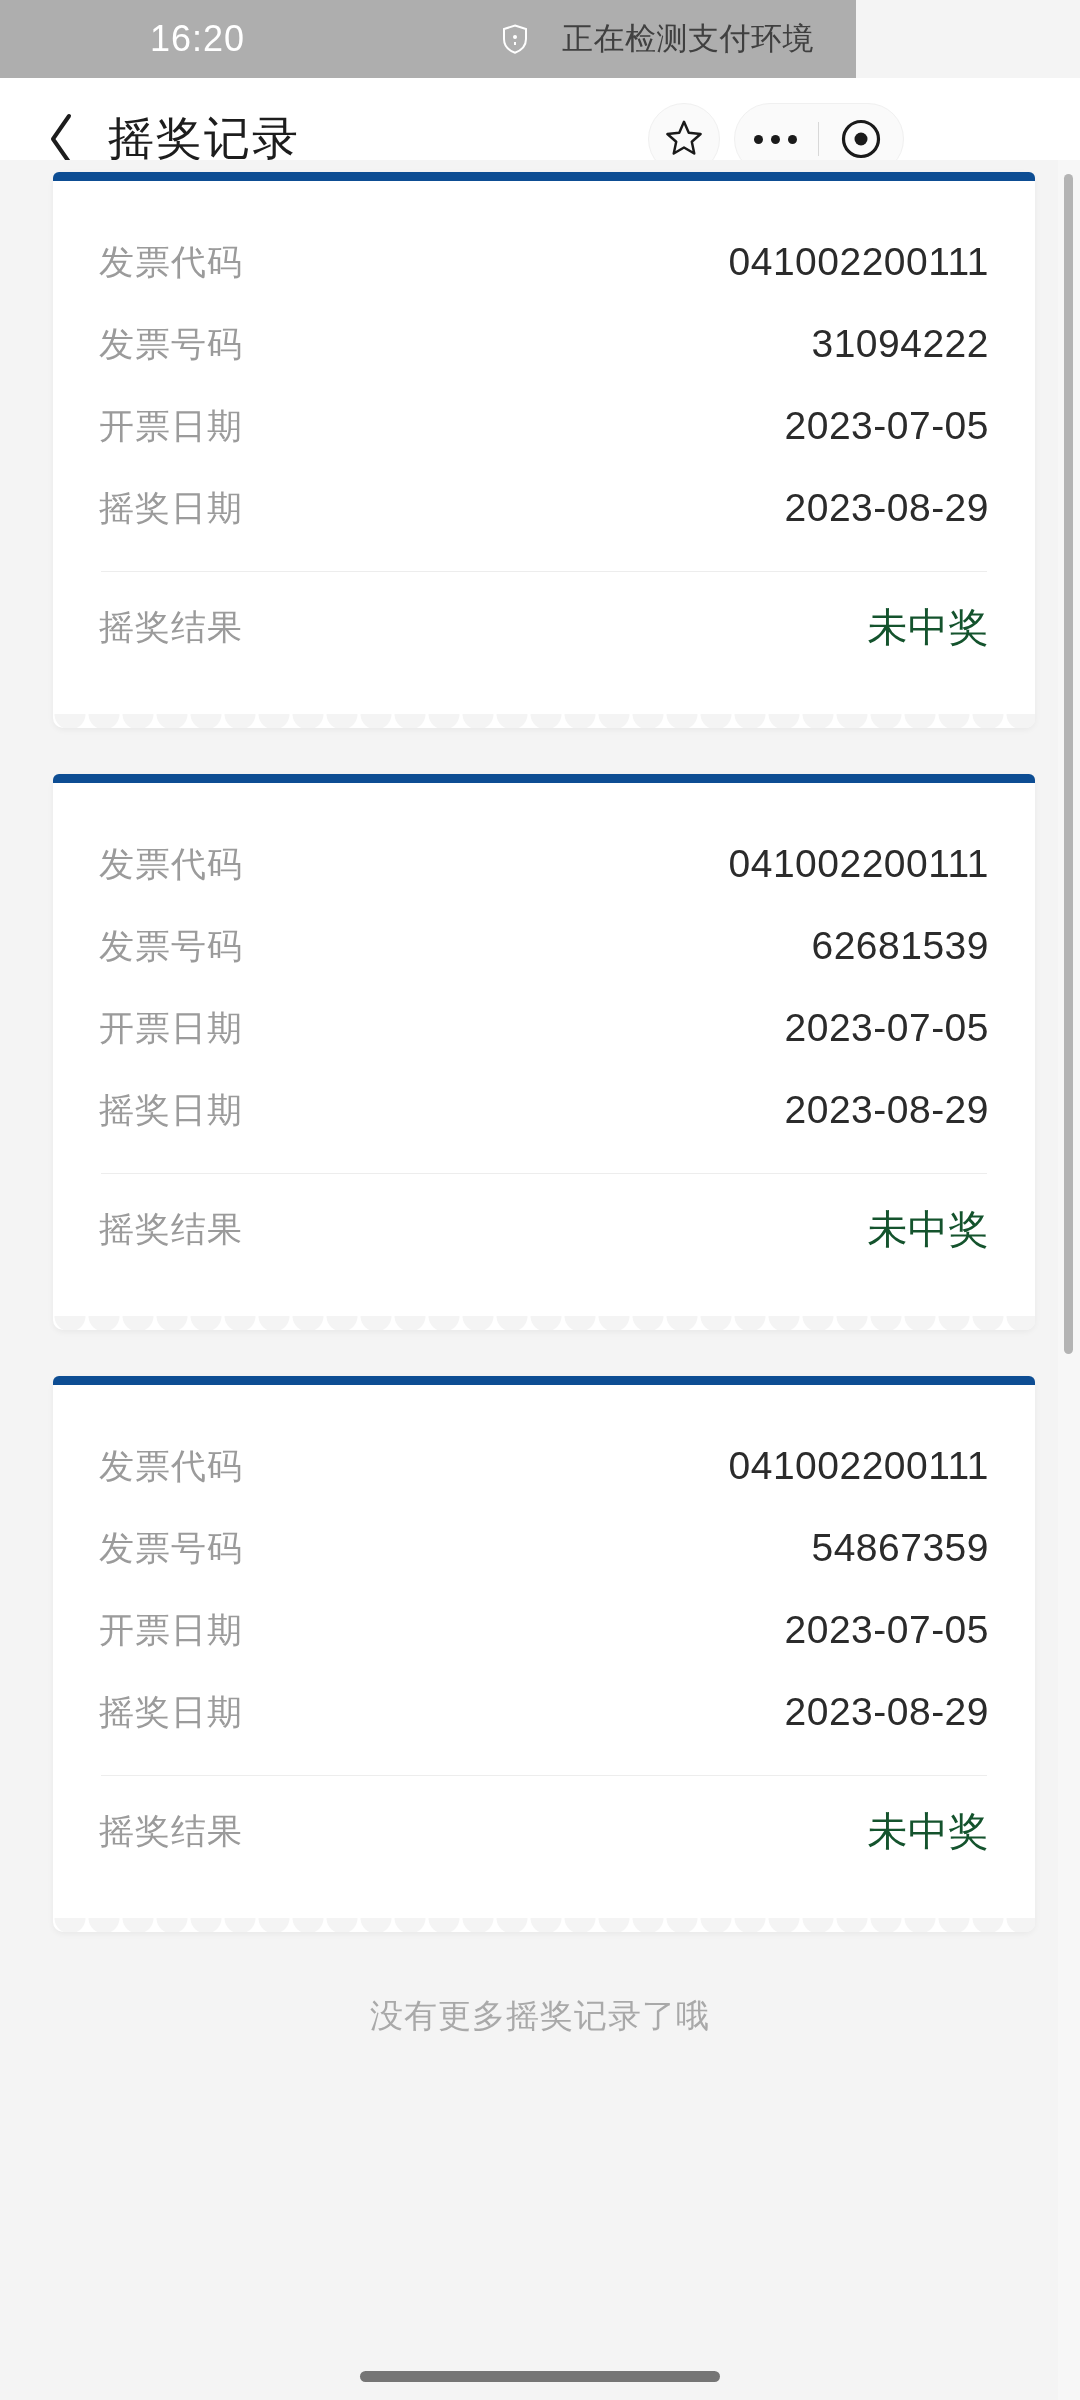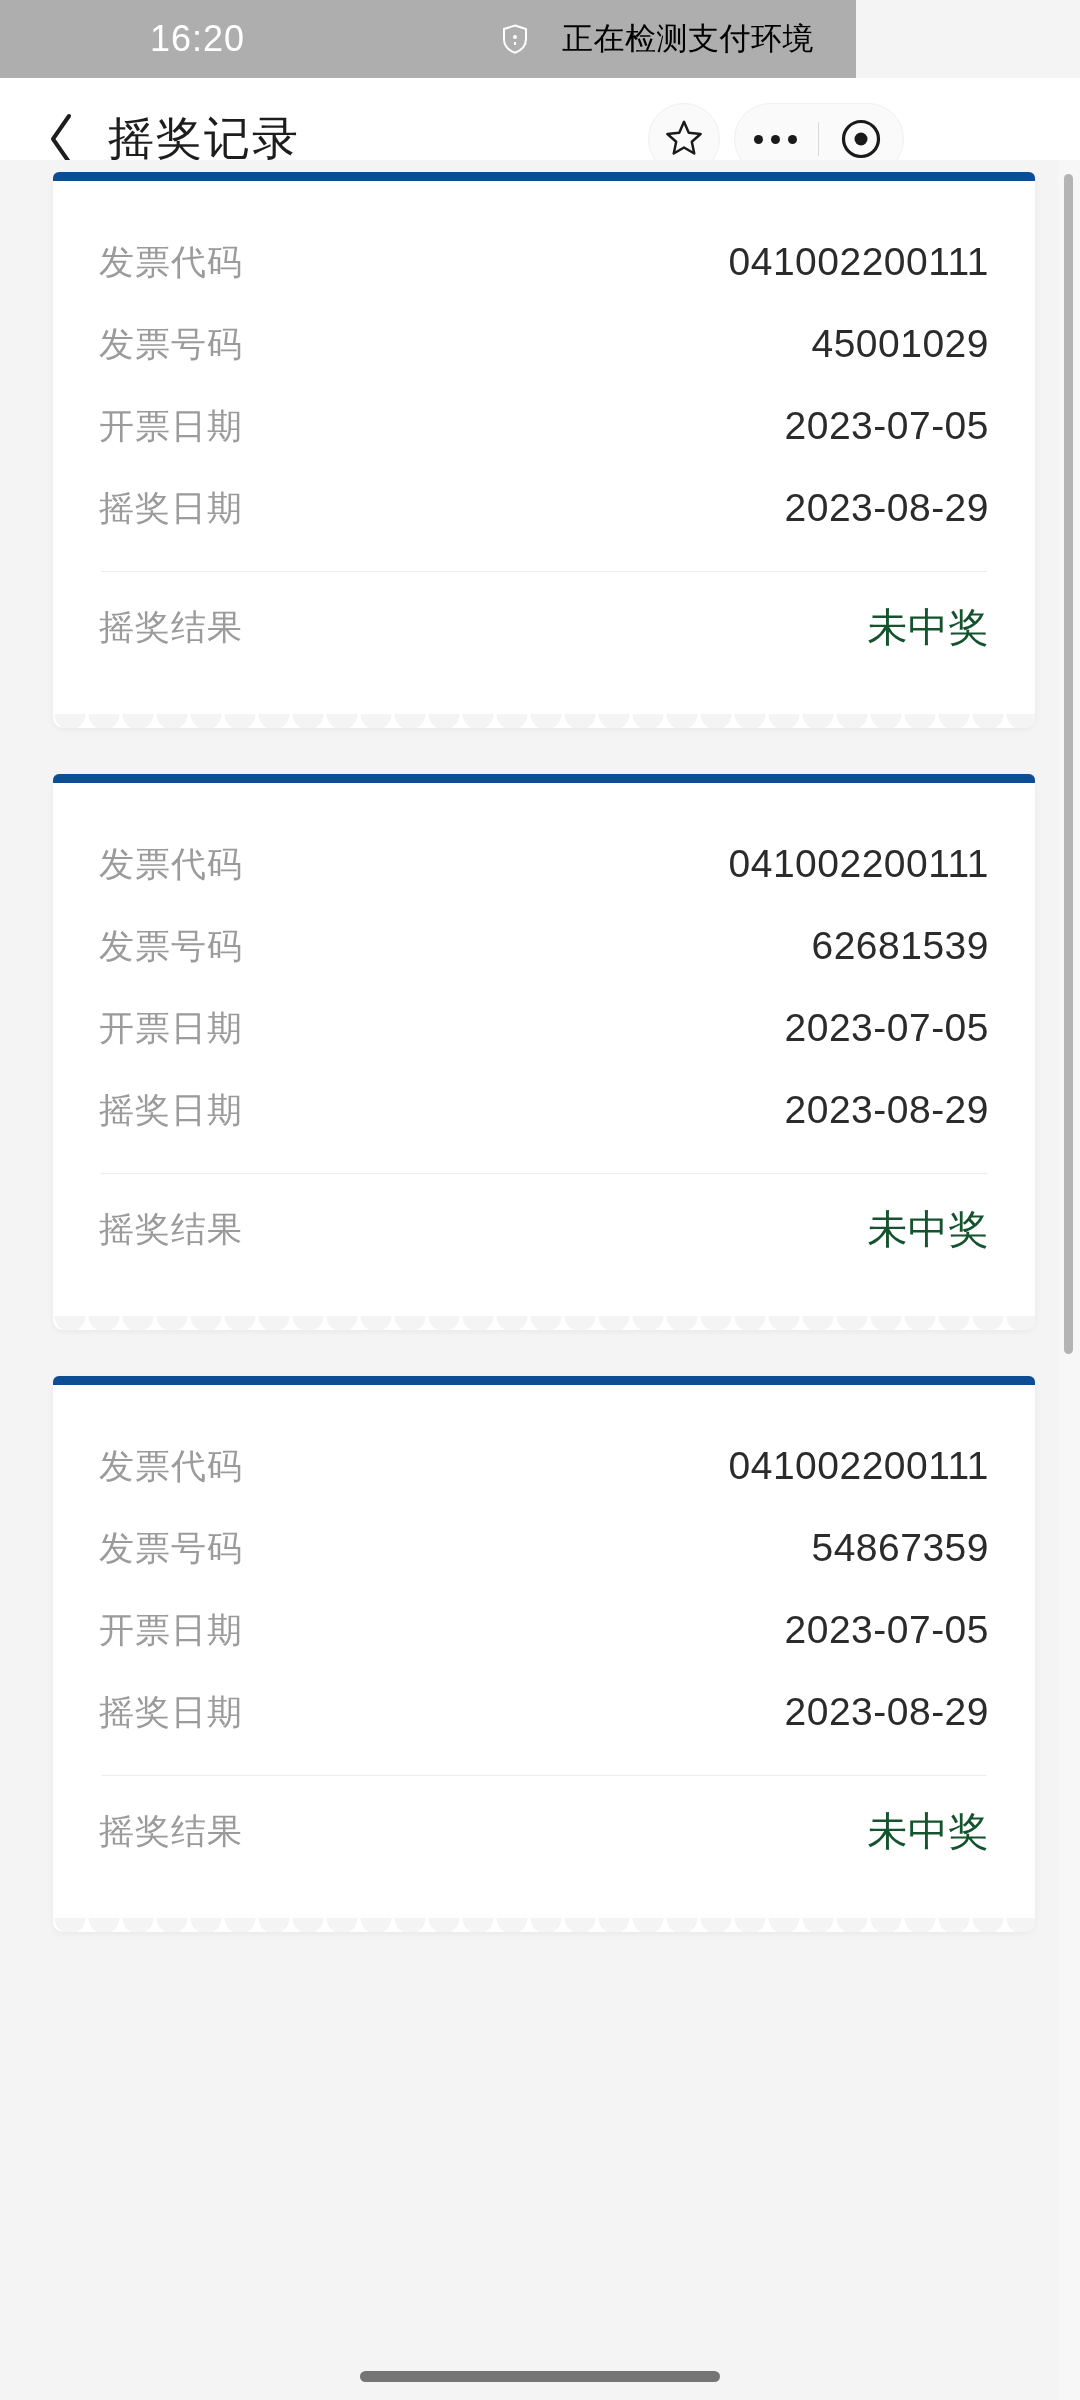--- a/index.html
+++ b/index.html
@@ -17,21 +17,21 @@
   }
   .status-time{
     position:absolute; left:150px; top:50%; transform:translateY(-50%);
     font-size:36px; letter-spacing:1px; color:#ffffff;
   }
   .status-right{
     position:absolute; right:42px; top:50%; transform:translateY(-50%);
     display:flex; align-items:center; gap:10px;
   }
   .shield-ico{ width:26px; height:30px; display:block; }
-  .status-text{ font-size:31px; color:#000000; white-space:nowrap; letter-spacing:0.5px;margin-left:24px; }
+  .status-text{ font-size:31px; color:#404040; white-space:nowrap; letter-spacing:0.5px;margin-left:24px; }
 
   
   .navbar{
     position:absolute; top:78px; left:0; width:1080px; height:82px;
     background:#ffffff;
   }
   .nav-row{
     position:absolute; top:0; left:0; width:930px; height:122px;
     display:flex; align-items:center;
   }
@@ -194,21 +194,21 @@
 
   <div class="card">
     <div class="card-accent" style="background: rgb(13, 77, 147);"></div>
     <div class="card-body">
       <div class="row">
         <span class="label">发票代码</span>
         <span class="value">041002200111</span>
       </div>
       <div class="row">
         <span class="label">发票号码</span>
-        <span class="value">45001029</span>
+        <span class="value">31094222</span>
       </div>
       <div class="row">
         <span class="label">开票日期</span>
         <span class="value">2023-07-05</span>
       </div>
       <div class="row">
         <span class="label">摇奖日期</span>
         <span class="value">2023-08-29</span>
       </div>
       <div class="divider"></div>
@@ -269,20 +269,21 @@
       </div>
       <div class="divider"></div>
       <div class="row result">
         <span class="label">摇奖结果</span>
         <span class="value">未中奖</span>
       </div>
     </div>
     <div class="scallop"></div>
   </div>
 </div>
+    <div class="list-footer">没有更多摇奖记录了哦</div>
   </div>
 
   <div class="scrollbar-track">
     <div class="scrollbar-thumb"></div>
   </div>
 
   <div class="home-indicator"></div>
 
 </div>
 

